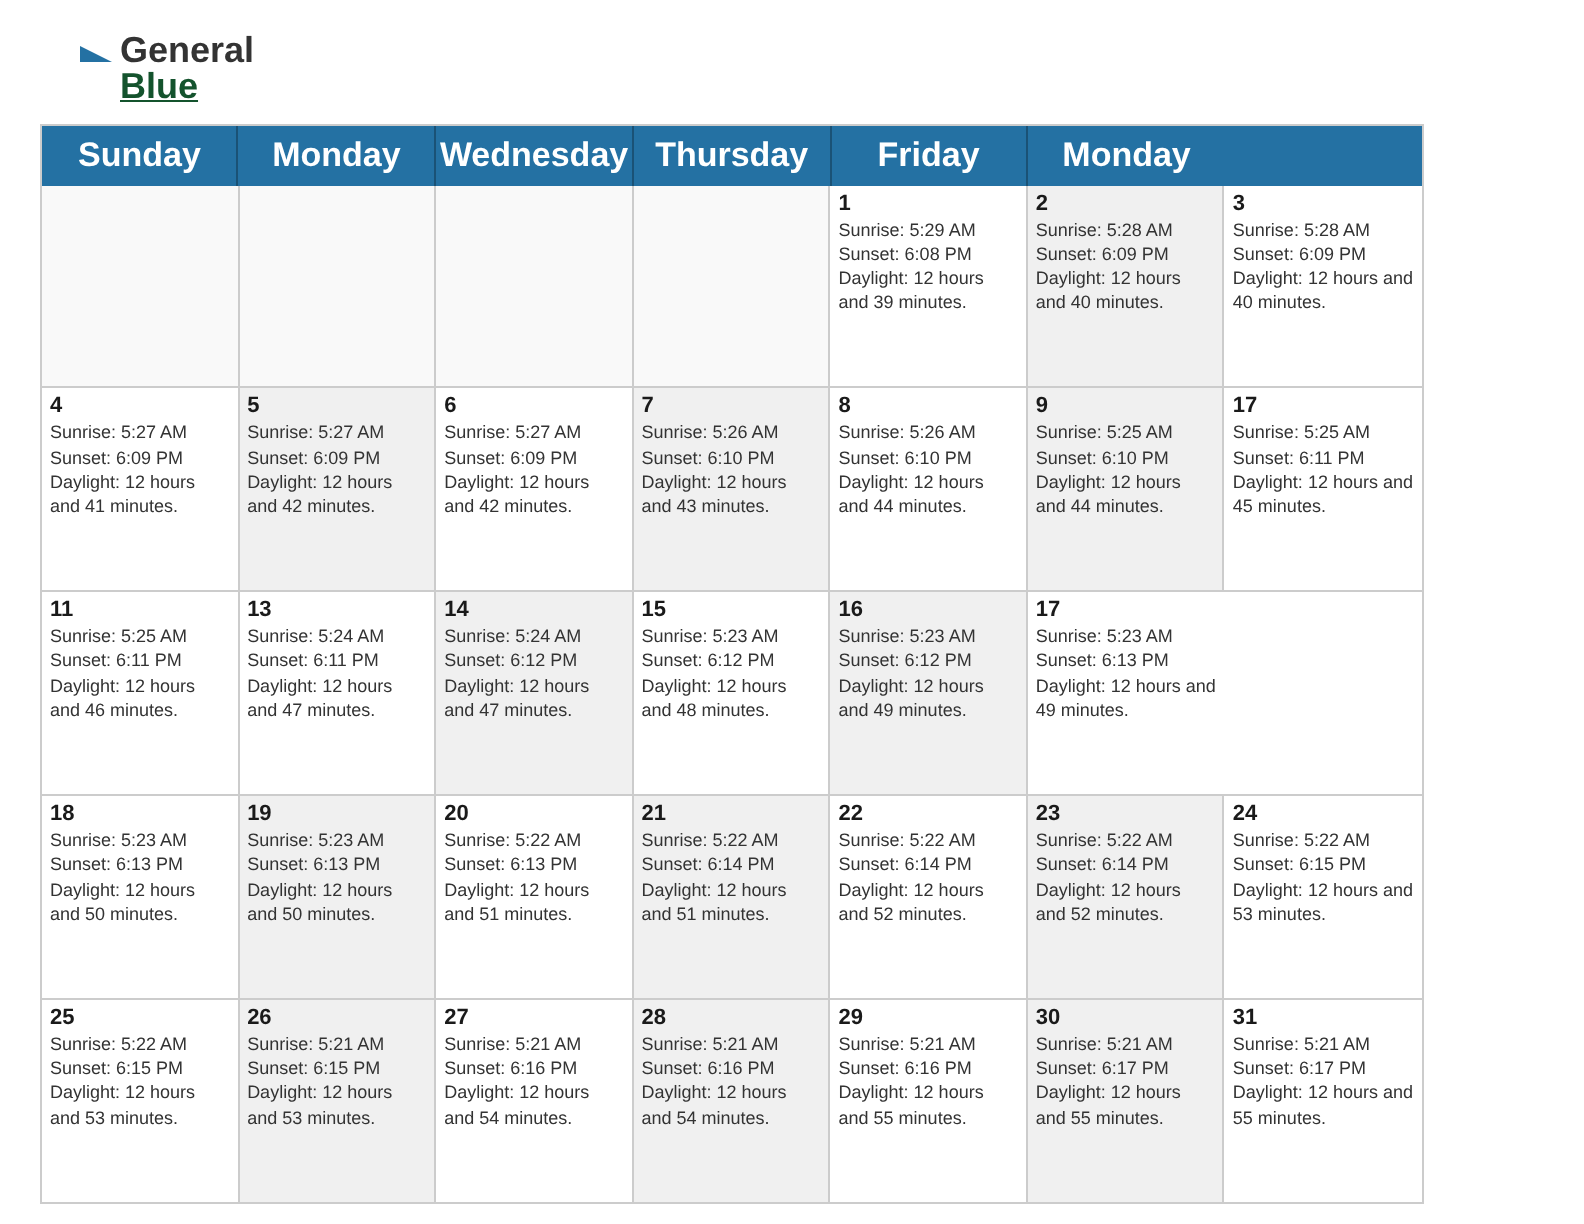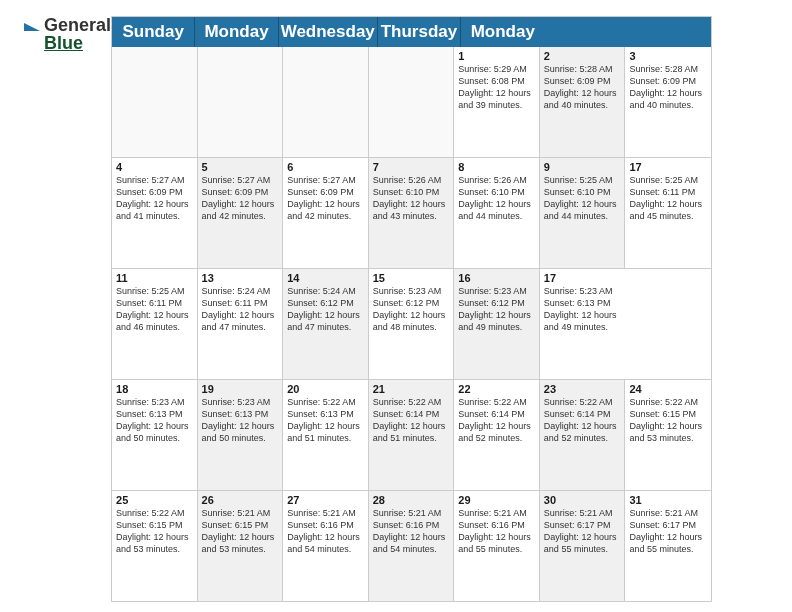--- a/index.html
+++ b/index.html
@@ -6,23 +6,23 @@
     body {
       font-family: Arial, sans-serif;
       background: #fff;
       width: 792px;
       height: 612px;
       overflow: hidden;
     }
     .page {
       width: 732px;
       height: 612px;
-      padding: 16px 20px 10px 4px;
-      display: flex;
-      flex-direction: row;
+      padding: 16px 20px 10px 20px;
+      display: flex;
+      flex-direction: column;
     }
     .header {
       display: flex;
       justify-content: space-between;
       align-items: flex-start;
       margin-bottom: 8px;
     }
     .logo {
       display: flex;
       align-items: center;
@@ -117,20 +117,21 @@
       <div class="location"></div>
     </div>
   </div>
 
   <div class="calendar">
     <div class="cal-header-row" id="cal-header">
         <div class="cal-header-cell">Sunday</div>
         <div class="cal-header-cell">Monday</div>
         <div class="cal-header-cell">Wednesday</div>
         <div class="cal-header-cell">Thursday</div>
+        <div class="cal-header-cell">Friday</div>
         <div class="cal-header-cell">Monday</div>
       </div>
     <div class="cal-body" id="cal-body">
         <div class="cal-week">
           <div class="cal-cell empty"></div>
           <div class="cal-cell empty"></div>
           <div class="cal-cell empty"></div>
           <div class="cal-cell empty"></div>
           <div class="cal-cell">
             <span class="day-num">1</span>

